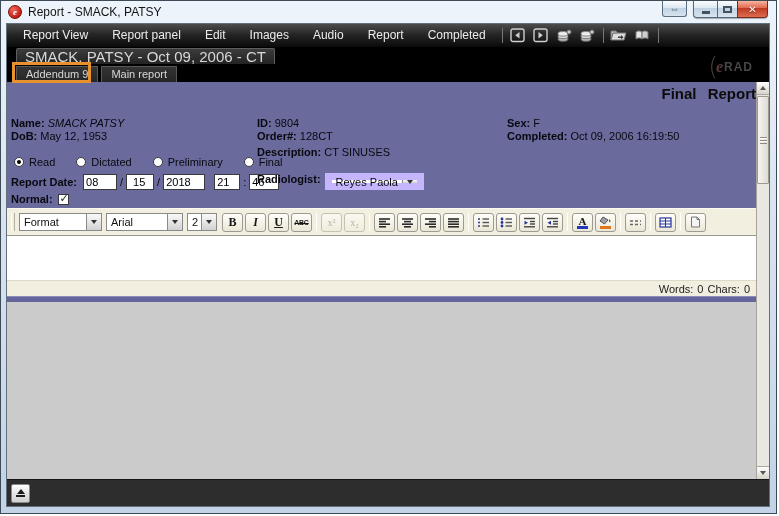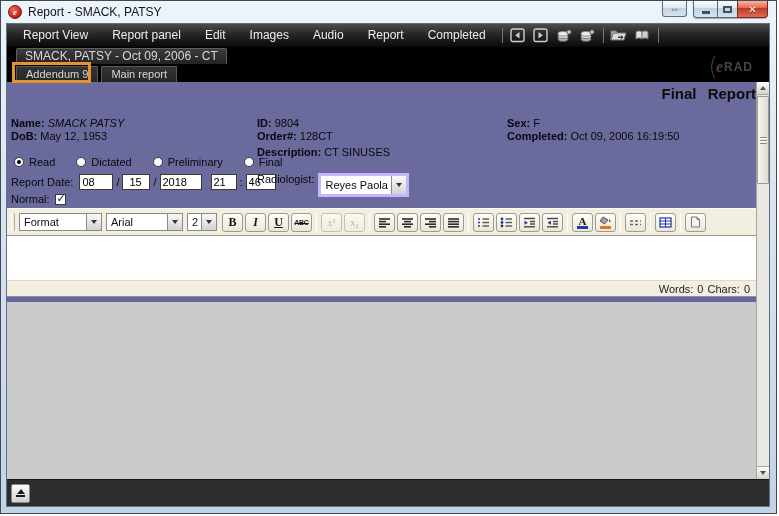--- a/index.html
+++ b/index.html
@@ -43,21 +43,21 @@
   .msep { width:1px; height:15px; background:#777; margin:0 4px; }
   .mtb-icon { width:23px; height:20px; display:flex; align-items:center; justify-content:center; }
 
   .logo { position:absolute; top:29px; right:16px; z-index:4; display:flex; align-items:center; color:#4c4c4c; }
   .logo .lc { font:300 24px "DejaVu Sans", sans-serif; color:#424242; margin-right:-2px; }
   .logo .le { font:italic bold 16px "Liberation Serif", serif; color:#5a3c3c; }
   .logo .lr { font:bold 12px "Liberation Sans", sans-serif; letter-spacing:1px; color:#474747; margin-left:1px; }
 
   
   .tabrow1 { height:17px; background:#000; display:flex; align-items:flex-end; padding-left:9px; flex:0 0 auto; }
-  .study-tab { height:16px; line-height:15px; padding:0 8px; font-size:12px; color:#d8d8d8;
+  .study-tab { height:16px; line-height:15px; padding:0 8px; font-size:15px; color:#d8d8d8;
     background:linear-gradient(#3c3c3c,#232323); border:1px solid #5e5e5e; border-bottom:none; border-radius:2px 2px 0 0; }
 
   
   .tabrow2 { height:18px; background:#000; display:flex; align-items:flex-end; padding-left:9px; position:relative; flex:0 0 auto; }
   .rep-tab { height:16px; line-height:15px; padding:0 9px; margin-right:3px; font-size:11px; color:#d8d8d8;
     background:linear-gradient(#343434,#252525); border:1px solid #585858; border-bottom:none; border-radius:1px 1px 0 0; }
   .annotation { position:absolute; left:5px; top:-2px; width:79px; height:21px;
     border:3px solid #e8922f; z-index:6; pointer-events:none; }
 
   
@@ -74,27 +74,27 @@
   .gap-row { margin-top:3px; }
   .ital { font-style:italic; }
 
   .radio-row { position:absolute; top:74px; left:7px; display:flex; align-items:center; gap:21px; }
   .ropt { display:flex; align-items:center; gap:5px; }
   .radio { width:10px; height:10px; border-radius:50%; background:#fff; border:1px solid #3c3c3c;
     display:flex; align-items:center; justify-content:center; }
   .radio.on::after { content:""; width:4px; height:4px; border-radius:50%; background:#000; }
 
   .date-row { position:absolute; top:91px; left:4px; display:flex; align-items:center; height:18px; }
-  .blabel { font-weight:normal; }
+  .blabel { font-weight:bold; }
   .din { height:16px; border:1px solid #3a3a3a; background:#fff; font:11px "Liberation Sans", sans-serif; padding:0 2px; }
   .dsep { margin:0 3px; }
   .w-mo{width:34px;} .w-dy{width:28px;padding-left:6px;} .w-yr{width:42px;} .w-hr{width:26px; margin-left:9px;} .w-mi{width:30px;}
 
   .radiol-row { position:absolute; top:91px; left:250px; display:flex; align-items:flex-start; height:18px; }
-  .sel { display:flex; align-items:center; height:24px; background:#fff; border:3px solid #c4b5fd; margin-left:4px; }
+  .sel { display:flex; align-items:center; height:17px; background:#fff; border:7px solid #c4b5fd; margin-left:4px; }
   .sel .txt { padding:0 4px; font-size:11px; white-space:nowrap; }
   .sel .arr, .tsel .arr { width:15px; height:100%; border-left:1px solid #8a8a8a;
     background:linear-gradient(#fafafa,#d2d2d2); display:flex; align-items:center; justify-content:center; }
   .tri-dn { width:0; height:0; border-left:3px solid transparent; border-right:3px solid transparent; border-top:4px solid #333; }
   .tri-up { width:0; height:0; border-left:3px solid transparent; border-right:3px solid transparent; border-bottom:4px solid #555; }
 
   .normal-row { position:absolute; top:111px; left:4px; display:flex; align-items:center; gap:5px; }
   .checkbox { width:11px; height:11px; background:#fff; border:1px solid #3a3a3a; position:relative; }
   .checkbox.on::after { content:"\2713"; position:absolute; left:1px; top:-3px; font:bold 11px "DejaVu Sans", sans-serif; color:#1a1a2e; }
 

